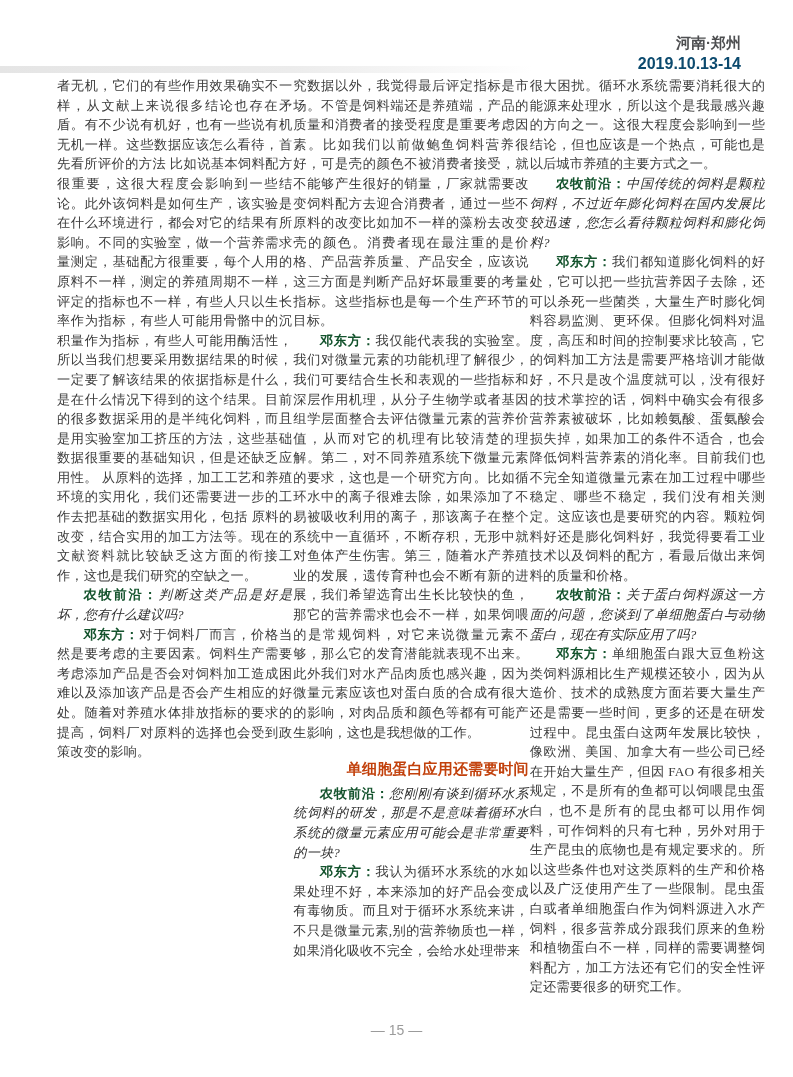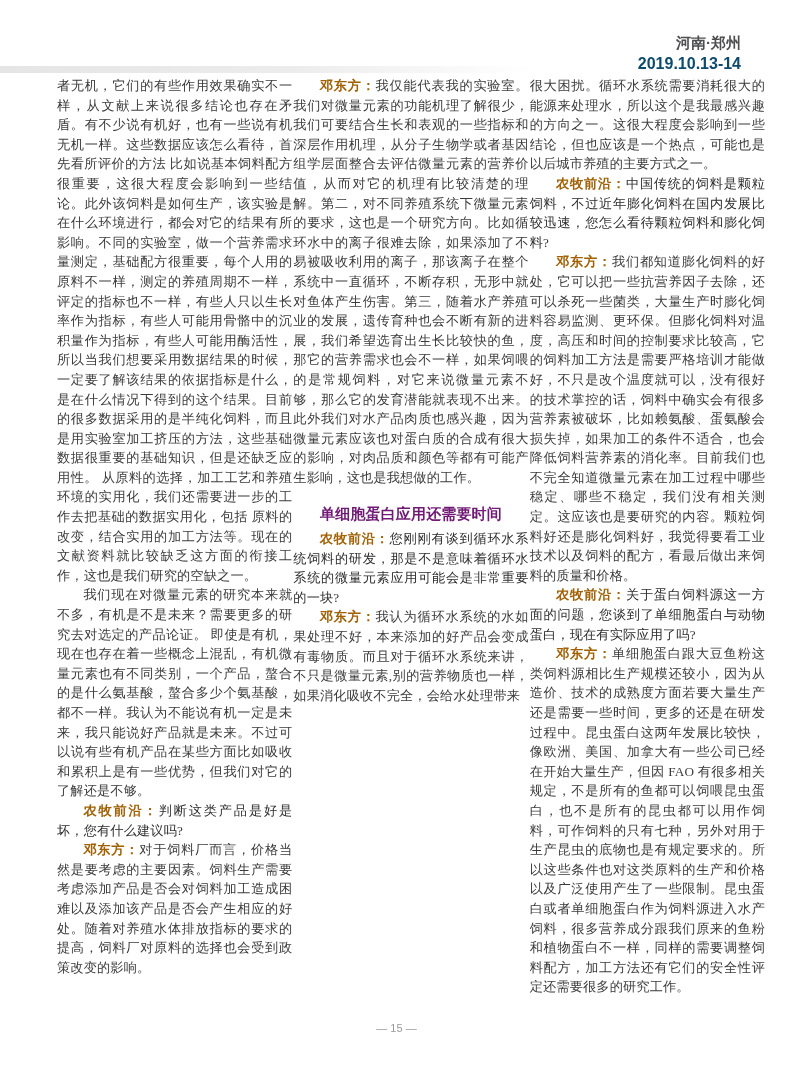--- a/index.html
+++ b/index.html
@@ -20,51 +20,51 @@
   
   .columns { position:absolute; left:57px; top:76px; width:708px; height:922px;
     display:flex; gap:1px; overflow:hidden; }
   .column { flex:1 1 0; min-width:0; text-align:justify; font-size:13.2px;
     line-height:19.6px; letter-spacing:0.15px; color:#3b3b3b; }
 
   .para { margin:0; }
   .ind { text-indent:2em; }
 
   .speaker { font-family:"Liberation Sans", sans-serif; font-weight:700;
-    font-style:normal; color:#a16207; }
-  .q .speech { color:#2e2e2e; }   
+    font-style:normal; color:#14532d; }
+  .q .speech { font-style:italic; color:#2e2e2e; }   
   .a .speech { font-style:normal; }
 
   .section-heading { font-family:"Liberation Sans", sans-serif; font-weight:700;
-    font-size:15px; color:#701a75; margin:17px 0 5px; text-align:center; text-indent:0; }
+    font-size:15px; color:#c2410c; margin:17px 0 5px; text-align:right; text-indent:0; }
 
   
   .footer { position:absolute; top:1022px; left:0; width:100%; text-align:center;
-    font-family:"Liberation Sans", sans-serif; font-size:11px; color:#9b9b9b; }
+    font-family:"Liberation Sans", sans-serif; font-size:14px; color:#9b9b9b; }
 </style>
 </head>
 <body>
 
 <div class="page">
 
   <div class="header-bar"></div>
 
   <div class="header-meta">
     <div class="header-location">河南·郑州</div>
     <div class="header-date">2019.10.13-14</div>
   </div>
 
   <div class="columns" id="columns">
       <div class="column">
         <p class="para">者无机，它们的有些作用效果确实不一样，从文献上来说很多结论也存在矛盾。有不少说有机好，也有一些说有机无机一样。这些数据应该怎么看待，首先看所评价的方法 比如说基本饲料配方很重要，这很大程度会影响到一些结论。此外该饲料是如何生产，该实验是在什么环境进行，都会对它的结果有所影响。不同的实验室，做一个营养需求量测定，基础配方很重要，每个人用的原料不一样，测定的养殖周期不一样，评定的指标也不一样，有些人只以生长率作为指标，有些人可能用骨骼中的沉积量作为指标，有些人可能用酶活性，所以当我们想要采用数据结果的时候，一定要了解该结果的依据指标是什么，是在什么情况下得到的这个结果。目前的很多数据采用的是半纯化饲料，而且是用实验室加工挤压的方法，这些基础数据很重要的基础知识，但是还缺乏应用性。 从原料的选择，加工工艺和养殖环境的实用化，我们还需要进一步的工作去把基础的数据实用化，包括 原料的改变，结合实用的加工方法等。现在的文献资料就比较缺乏这方面的衔接工作，这也是我们研究的空缺之一。</p>
-        <p class="para ind">我们现在对微量元素的研究本来就不多，有机是不是未来？需要更多的研究去对选定的产品论证。 即使是有机，现在也存在着一些概念上混乱，有机微量元素也有不同类别，一个产品，螯合的是什么氨基酸，螯合多少个氨基酸，都不一样。我认为不能说有机一定是未来，我只能说好产品就是未来。不过可以说有些有机产品在某些方面比如吸收和累积上是有一些优势，但我们对它的了解还是不够。</p>
         <p class="para ind q"><b class="speaker">农牧前沿：</b><span class="speech">判断这类产品是好是坏，您有什么建议吗?</span></p>
         <p class="para ind a"><b class="speaker">邓东方：</b><span class="speech">对于饲料厂而言，价格当然是要考虑的主要因素。饲料生产需要考虑添加产品是否会对饲料加工造成困难以及添加该产品是否会产生相应的好处。随着对养殖水体排放指标的要求的提高，饲料厂对原料的选择也会受到政策改变的影响。</span></p>
       </div>
       <div class="column">
+        <p class="para">究数据以外，我觉得最后评定指标是市场。不管是饲料端还是养殖端，产品的质量和消费者的接受程度是重要考虑因素。比如我们以前做鲍鱼饲料营养很好，可是壳的颜色不被消费者接受，就不能够产生很好的销量，厂家就需要改变饲料配方去迎合消费者，通过一些不原料的改变比如加不一样的藻粉去改变壳的颜色。消费者现在最注重的是价格、产品营养质量、产品安全，应该说这三方面是判断产品好坏最重要的考量指标。这些指标也是每一个生产环节的目标。</p>
         <p class="para ind a"><b class="speaker">邓东方：</b><span class="speech">我仅能代表我的实验室。我们对微量元素的功能机理了解很少，我们可要结合生长和表观的一些指标和深层作用机理，从分子生物学或者基因组学层面整合去评估微量元素的营养价值，从而对它的机理有比较清楚的理解。第二，对不同养殖系统下微量元素的要求，这也是一个研究方向。比如循环水中的离子很难去除，如果添加了不易被吸收利用的离子，那该离子在整个系统中一直循环，不断存积，无形中就对鱼体产生伤害。第三，随着水产养殖业的发展，遗传育种也会不断有新的进展，我们希望选育出生长比较快的鱼，那它的营养需求也会不一样，如果饲喂的是常规饲料，对它来说微量元素不够，那么它的发育潜能就表现不出来。此外我们对水产品肉质也感兴趣，因为微量元素应该也对蛋白质的合成有很大的影响，对肉品质和颜色等都有可能产生影响，这也是我想做的工作。</span></p>
         <h3 class="section-heading">单细胞蛋白应用还需要时间</h3>
         <p class="para ind q"><b class="speaker">农牧前沿：</b><span class="speech">您刚刚有谈到循环水系统饲料的研发，那是不是意味着循环水系统的微量元素应用可能会是非常重要的一块?</span></p>
         <p class="para ind a"><b class="speaker">邓东方：</b><span class="speech">我认为循环水系统的水如果处理不好，本来添加的好产品会变成有毒物质。而且对于循环水系统来讲，不只是微量元素,别的营养物质也一样，如果消化吸收不完全，会给水处理带来</span></p>
       </div>
       <div class="column">
         <p class="para">很大困扰。循环水系统需要消耗很大的能源来处理水，所以这个是我最感兴趣的方向之一。这很大程度会影响到一些结论，但也应该是一个热点，可能也是以后城市养殖的主要方式之一。</p>
         <p class="para ind q"><b class="speaker">农牧前沿：</b><span class="speech">中国传统的饲料是颗粒饲料，不过近年膨化饲料在国内发展比较迅速，您怎么看待颗粒饲料和膨化饲料?</span></p>
         <p class="para ind a"><b class="speaker">邓东方：</b><span class="speech">我们都知道膨化饲料的好处，它可以把一些抗营养因子去除，还可以杀死一些菌类，大量生产时膨化饲料容易监测、更环保。但膨化饲料对温度，高压和时间的控制要求比较高，它的饲料加工方法是需要严格培训才能做好，不只是改个温度就可以，没有很好的技术掌控的话，饲料中确实会有很多营养素被破坏，比如赖氨酸、蛋氨酸会损失掉，如果加工的条件不适合，也会降低饲料营养素的消化率。目前我们也不完全知道微量元素在加工过程中哪些稳定、哪些不稳定，我们没有相关测定。这应该也是要研究的内容。颗粒饲料好还是膨化饲料好，我觉得要看工业技术以及饲料的配方，看最后做出来饲料的质量和价格。</span></p>
         <p class="para ind q"><b class="speaker">农牧前沿：</b><span class="speech">关于蛋白饲料源这一方面的问题，您谈到了单细胞蛋白与动物蛋白，现在有实际应用了吗?</span></p>

